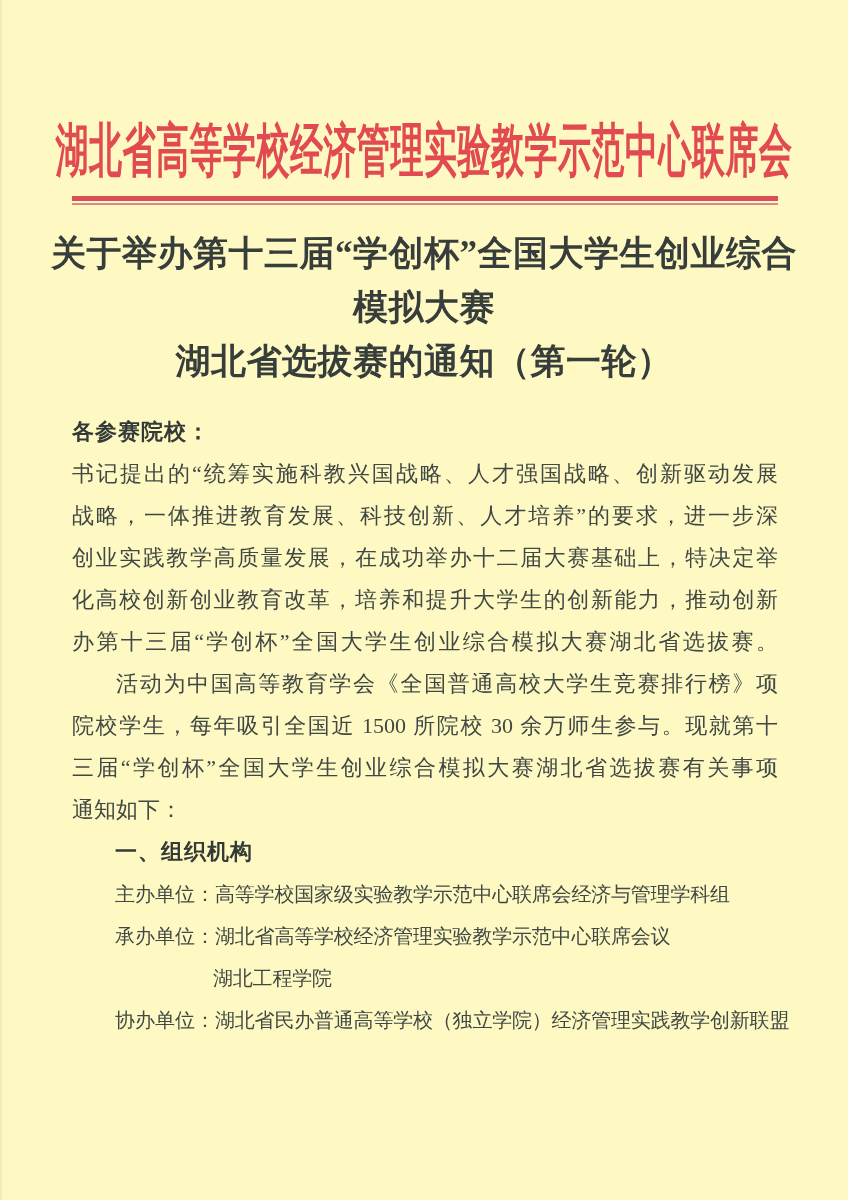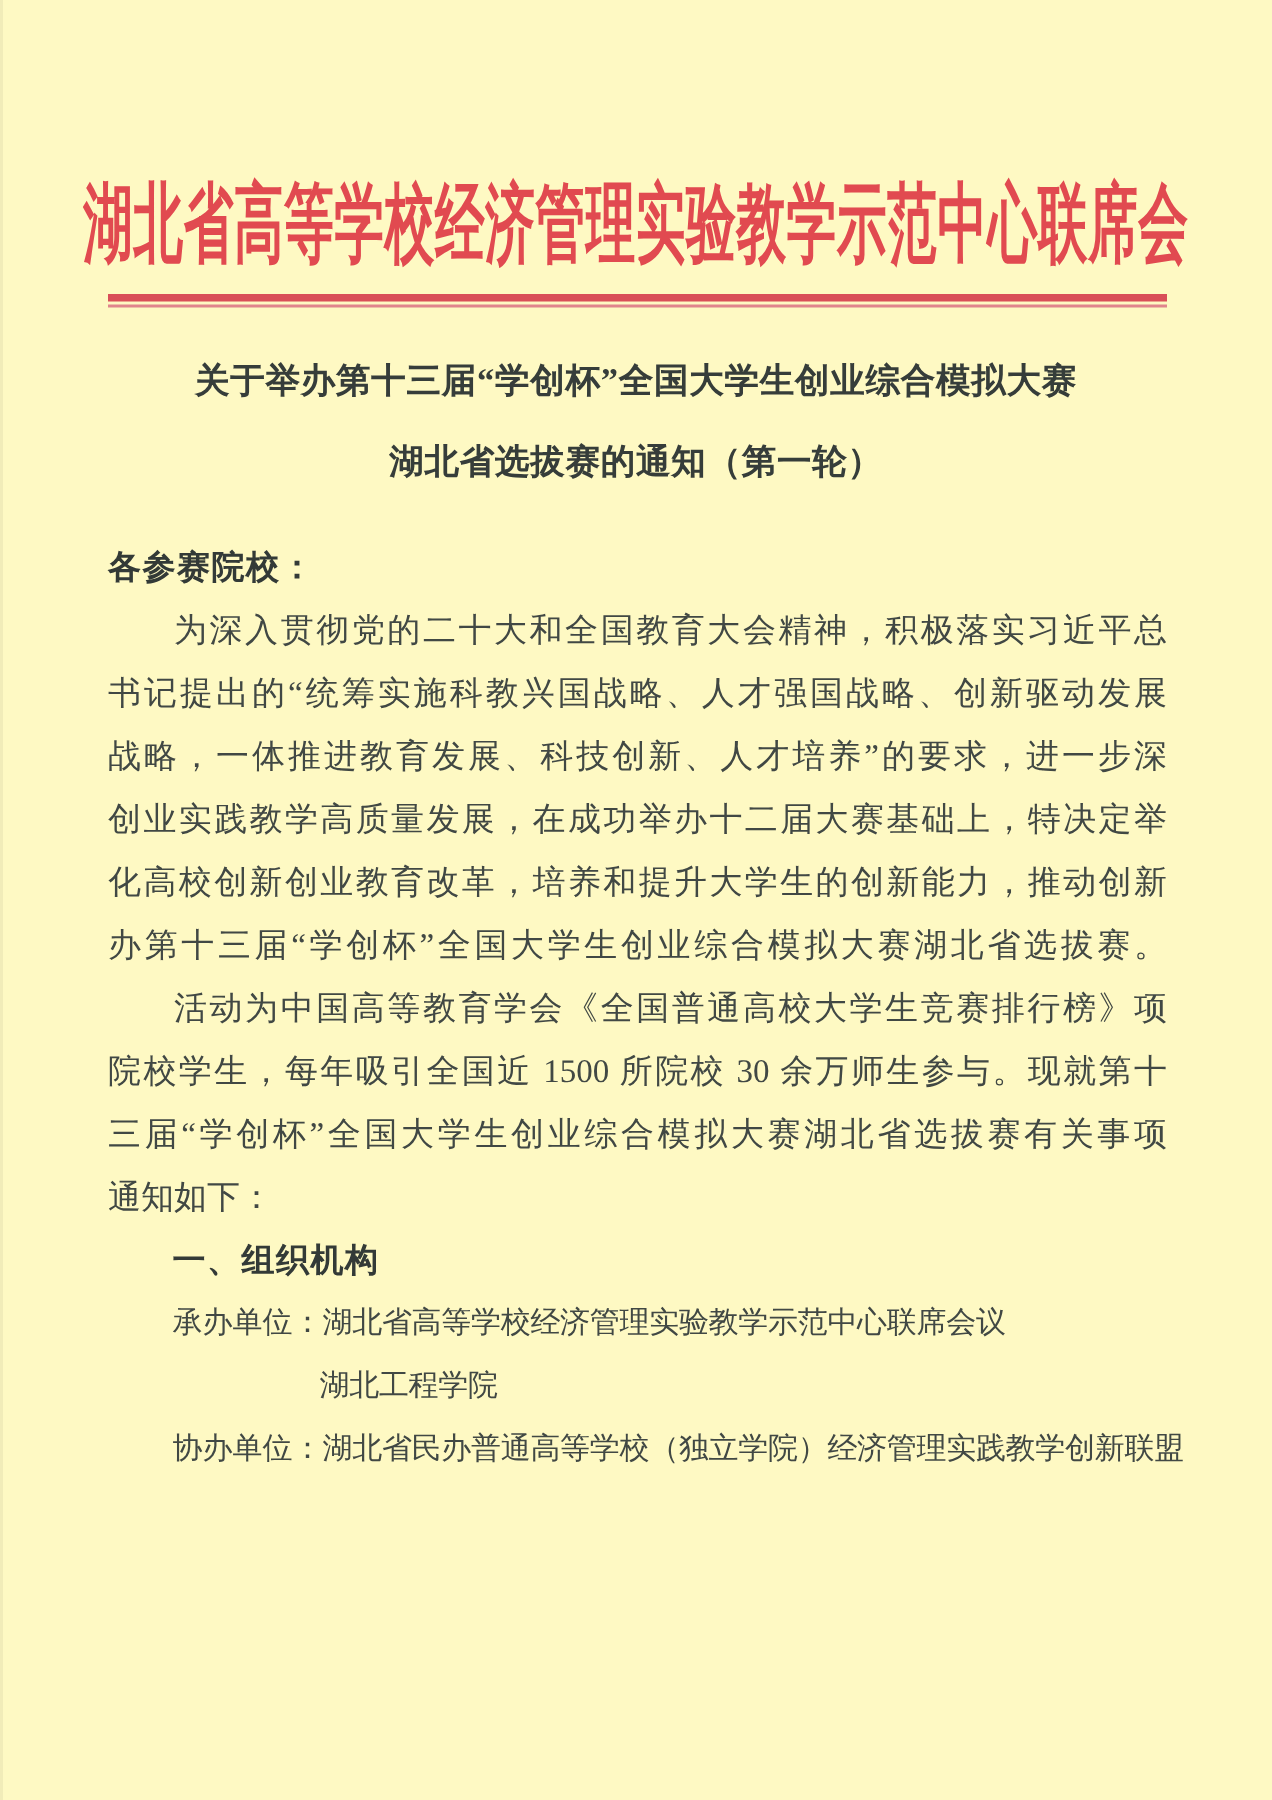--- a/index.html
+++ b/index.html
@@ -35,21 +35,21 @@
   }
   .red-rule{
     margin:18px 70px 0 72px;
   }
   .rule-thick{height:5px;background:var(--rule-red,#d94f58);}
   .rule-thin{height:2px;margin-top:2px;background:#e0858c;}
   
   .doc-title{
     margin:22px 40px 0 40px;
     text-align:center;
-    font-size:23px;
+    font-size:35px;
     font-weight:bold;
     line-height:54px;
     color:#363d3a;
     letter-spacing:0.5px;
   }
   
   .body{
     margin:22px 70px 0 72px;
     font-size:22px;
   }
@@ -105,39 +105,41 @@
   <div class="doc-title">
     <div>关于举办第十三届“学创杯”全国大学生创业综合模拟大赛</div>
     <div>湖北省选拔赛的通知（第一轮）</div>
   </div>
 
   <div class="body">
 
     <div class="salutation">各参赛院校：</div>
 
     <div class="para">
-      <div class="line j indent">为深入贯彻党的二十大和全国教育大会精神，积极落实习近平总</div>
       <div class="line j">书记提出的“统筹实施科教兴国战略、人才强国战略、创新驱动发展</div>
       <div class="line j">战略，一体推进教育发展、科技创新、人才培养”的要求，进一步深</div>
       <div class="line j">创业实践教学高质量发展，在成功举办十二届大赛基础上，特决定举</div>
       <div class="line j">化高校创新创业教育改革，培养和提升大学生的创新能力，推动创新</div>
       <div class="line j">办第十三届“学创杯”全国大学生创业综合模拟大赛湖北省选拔赛。</div>
     </div>
 
     <div class="para">
       <div class="line j indent">活动为中国高等教育学会《全国普通高校大学生竞赛排行榜》项</div>
       <div class="line j">院校学生，每年吸引全国近 1500 所院校 30 余万师生参与。现就第十</div>
       <div class="line j">三届“学创杯”全国大学生创业综合模拟大赛湖北省选拔赛有关事项</div>
       <div class="line">通知如下：</div>
     </div>
 
     <div class="section-heading">一、组织机构</div>
 
     <div class="org-list">
       <div class="org-row">
+        <span class="org-label">主办单位：</span><span class="org-value">高等学校国家级实验教学示范中心联席会经济与管理学科组</span>
+      </div>
+      <div class="org-row">
         <span class="org-label">承办单位：</span><span class="org-value">湖北省高等学校经济管理实验教学示范中心联席会议</span>
       </div>
       <div class="org-row cont">
         <span class="org-value">湖北工程学院</span>
       </div>
       <div class="org-row">
         <span class="org-label">协办单位：</span><span class="org-value">湖北省民办普通高等学校（独立学院）经济管理实践教学创新联盟</span>
       </div>
     </div>
 

